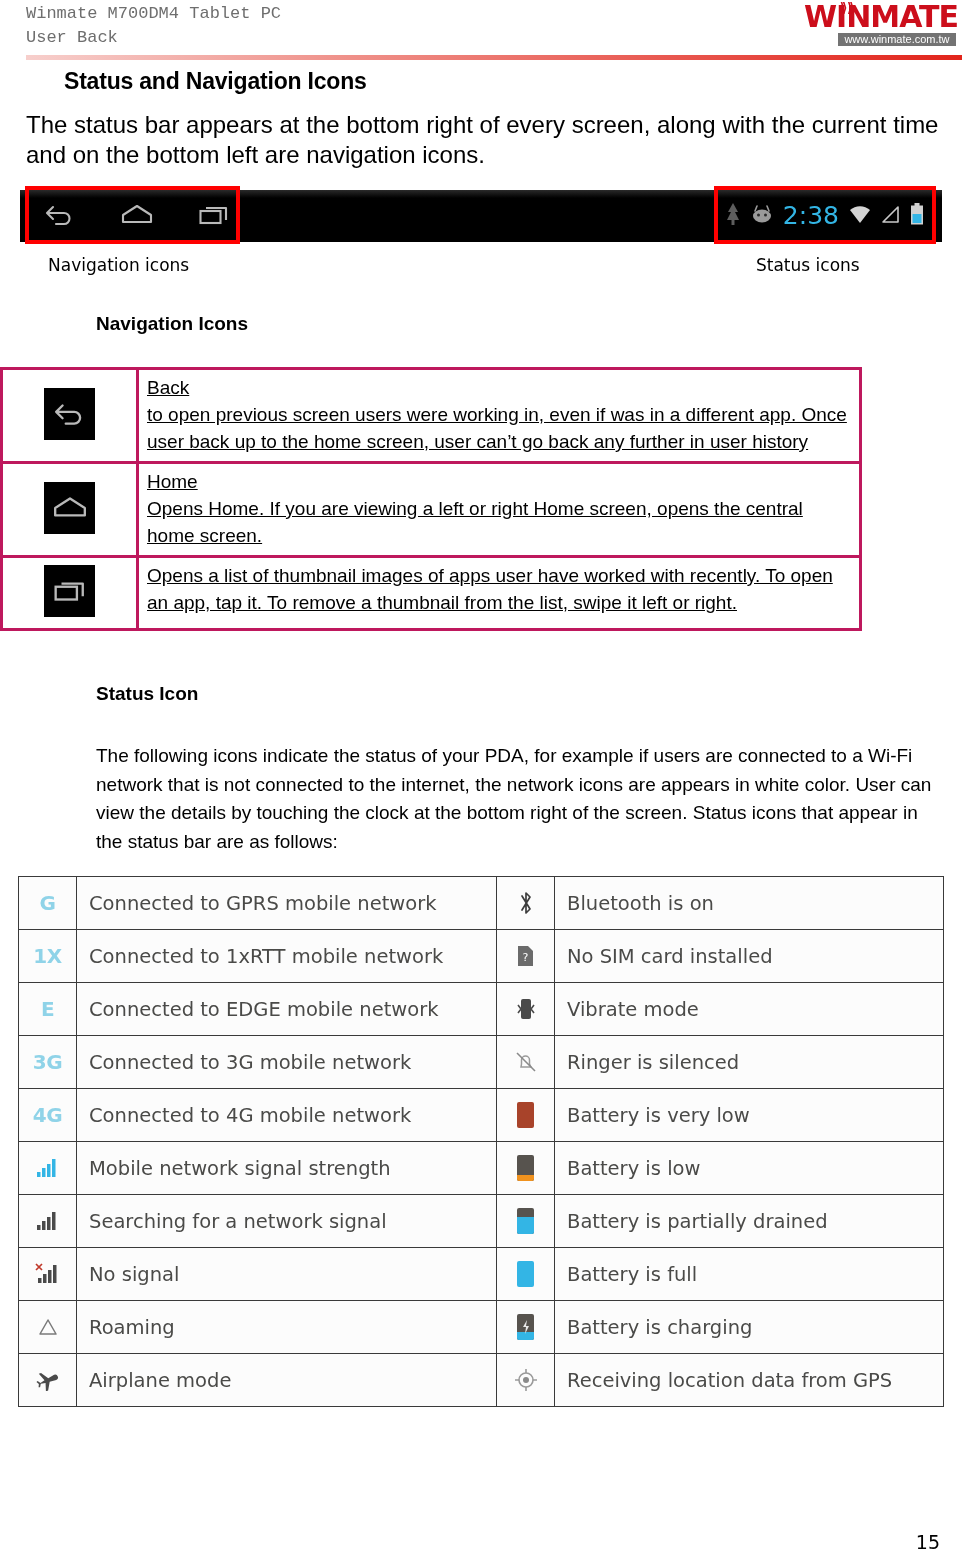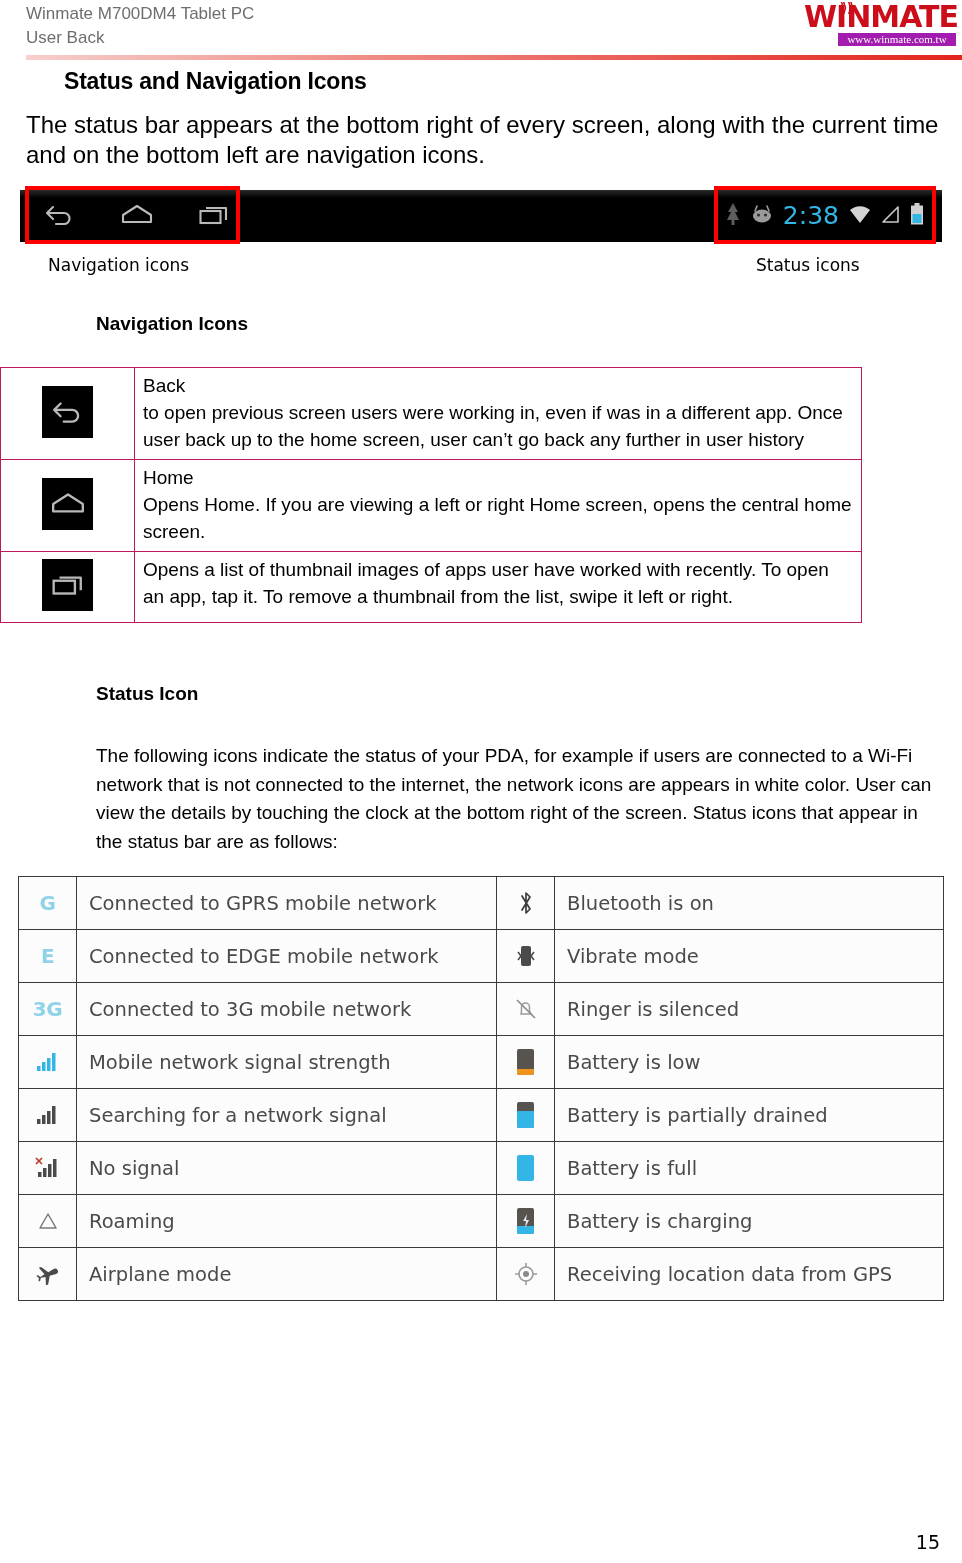--- a/index.html
+++ b/index.html
@@ -22,21 +22,21 @@
     top: 0; left: 0; right: 0;
     height: 58px;
   }
   .header-title-block {
     position: absolute;
     left: 26px;
     top: 2px;
     line-height: 24px;
     font-size: 17px;
     color: #6e6e6e;
-    font-family: Liberation Sans, sans-serif;
+    font-family: Liberation Mono, monospace;
   }
   .header-line1, .header-line2 { display: block; white-space: nowrap; }
 
   .logo-block {
     position: absolute;
     right: 6px;
     top: 2px;
     width: 152px;
     height: 52px;
     text-align: right;
@@ -46,24 +46,24 @@
     font-weight: bold;
     font-size: 30px;
     letter-spacing: -1px;
     color: #cc0e1b;
     line-height: 30px;
     display: block;
     text-align: right;
   }
   .logo-url {
     display: block;
-    background: #a21caf;
+    background: #737373;
     color: #ffffff;
     font-size: 11px;
-    font-family: Liberation Serif, serif;
+    font-family: Liberation Sans, sans-serif;
     line-height: 13px;
     text-align: center;
     margin-top: 1px;
     width: 118px;
     margin-left: auto;
   }
   .logo-antenna {
     position: absolute;
     left: 36px;
     top: -2px;
@@ -195,23 +195,24 @@
   
   .nav-table {
     position: absolute;
     left: 0px;
     top: 367px;
     width: 862px;
     border-collapse: collapse;
     table-layout: fixed;
   }
   .nav-table td {
-    border: 1px solid #be185d;
+    border: 3px solid #be185d;
     vertical-align: top;
     padding: 0;
+    text-decoration: underline;
   }
   .nav-table td.icon-cell {
     width: 133px;
     text-align: center;
     vertical-align: middle;
     padding: 7px 0;
   }
   .nav-table td.desc-cell {
     padding: 4px 6px 6px 8px;
     font-size: 19px;
@@ -452,20 +453,37 @@
       <td class="si-icon">
         <span class="si-glyph">
             <svg width="16" height="26" viewBox="0 0 16 26">
               <path d="M4 6 L12 19 L8 23 V3 L12 7 L4 20" fill="none" stroke="#3d3d3d" stroke-width="1.7" stroke-linejoin="round" stroke-linecap="round"></path>
             </svg>
           </span>
       </td>
       <td class="si-text">Bluetooth is on</td>
     </tr>
 
+    <tr>
+      <td class="si-icon">
+        <span class="si-glyph">
+            <span class="net-label">1X</span>
+          </span>
+      </td>
+      <td class="si-text">Connected to 1xRTT mobile network</td>
+      <td class="si-icon">
+        <span class="si-glyph">
+            <svg width="19" height="26" viewBox="0 0 19 26">
+              <path d="M2 3 H12 L17 8 V23 H2 Z" fill="#6b6b6b"></path>
+              <text x="9.5" y="18" font-size="11" font-family="DejaVu Sans" fill="#ffffff" text-anchor="middle">?</text>
+            </svg>
+          </span>
+      </td>
+      <td class="si-text">No SIM card installed</td>
+    </tr>
 
     <tr>
       <td class="si-icon">
         <span class="si-glyph">
             <span class="net-label">E</span>
           </span>
       </td>
       <td class="si-text">Connected to EDGE mobile network</td>
       <td class="si-icon">
         <span class="si-glyph">
@@ -489,20 +507,34 @@
         <span class="si-glyph">
             <svg width="24" height="24" viewBox="0 0 24 24">
               <path d="M7 17 H17 L15.5 14 V10 a4 4 0 0 0 -8 0 V14 Z" fill="none" stroke="#9a9a9a" stroke-width="1.5"></path>
               <path d="M3 3 L21 21" stroke="#8a8a8a" stroke-width="1.6"></path>
             </svg>
           </span>
       </td>
       <td class="si-text">Ringer is silenced</td>
     </tr>
 
+    <tr>
+      <td class="si-icon">
+        <span class="si-glyph">
+            <span class="net-label">4G</span>
+          </span>
+      </td>
+      <td class="si-text">Connected to 4G mobile network</td>
+      <td class="si-icon">
+        <span class="si-glyph">
+            <span class="batt" style="background:#a8432a"></span>
+          </span>
+      </td>
+      <td class="si-text">Battery is very low</td>
+    </tr>
 
     <tr>
       <td class="si-icon">
         <span class="si-glyph">
             <svg width="24" height="22" viewBox="0 0 24 22">
               <rect x="1" y="15" width="3.5" height="5" fill="#33b5e5"></rect>
               <rect x="6" y="11" width="3.5" height="9" fill="#33b5e5"></rect>
               <rect x="11" y="7" width="3.5" height="13" fill="#33b5e5"></rect>
               <rect x="16" y="2" width="3.5" height="18" fill="#33b5e5"></rect>
             </svg>

